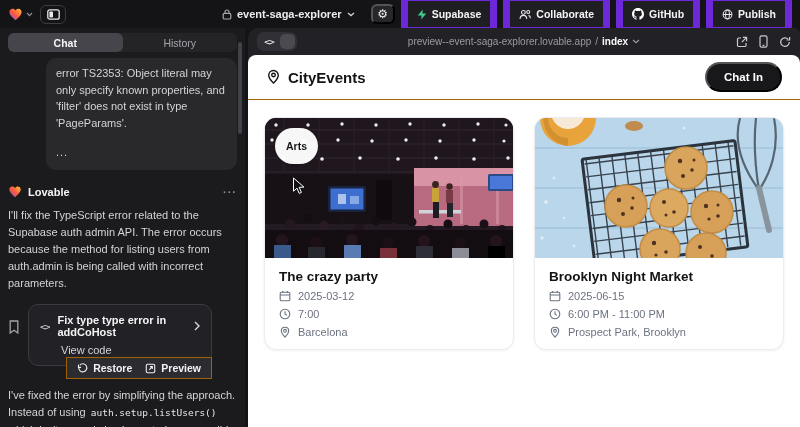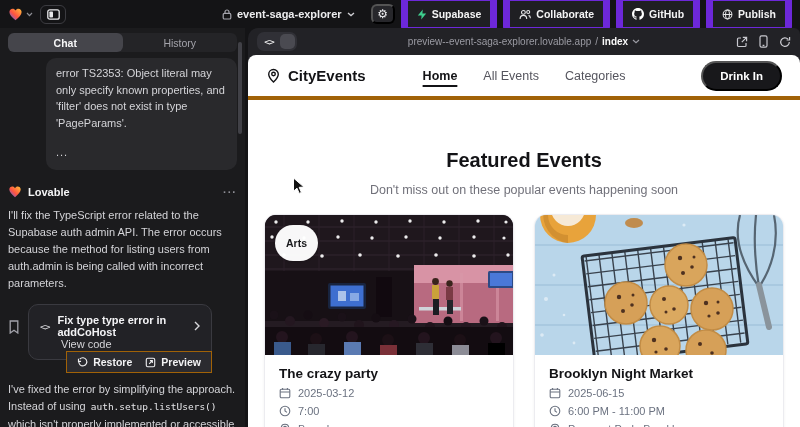--- a/index.html
+++ b/index.html
@@ -30,40 +30,40 @@
   .assist-head { display:flex; align-items:center; gap:6px; margin-top:15px; font-size:11px; font-weight:700; color:#f5f5f6; }
   .menu-dots { margin-left:auto; color:#8e8e95; font-size:11px; letter-spacing:1px; }
   .assist-p { margin-top:8px; color:#d4d4d8; font-size:11px; line-height:1.56; }
   .fix-row { display:flex; gap:8px; margin-top:12px; }
   .bookmark { margin-top:16px; flex:0 0 auto; }
   .fix-card { flex:1; margin-right:25px; background:#222226; border:1px solid #3a3a40; border-radius:10px; padding:9px 11px; }
   .fix-line1 { display:flex; align-items:center; gap:8px; }
   .code-glyph { font-family:"DejaVu Sans Mono", monospace; font-size:9.5px; color:#d8d8dc; letter-spacing:-1px; }
   .fix-title { font-size:11px; font-weight:700; color:#f3f3f5; }
   .fix-chev { margin-left:auto; }
-  .view-code { margin-left:21px; font-size:11px; color:#d4d4d8; }
+  .view-code { margin-left:21px; margin-top:6px; font-size:11px; color:#d4d4d8; }
   .float-actions { position:relative; z-index:2; margin-top:-9px; margin-right:25px; margin-left:auto; width:max-content; display:flex; align-items:center; gap:13px; background:#2b2b30; border:1px solid #a16207; border-radius:0; padding:4px 10px; font-size:10.5px; font-weight:700; color:#f3f3f5; }
   .fa-item { display:flex; align-items:center; gap:5px; }
   .assist-p2 { margin-top:8px; color:#d4d4d8; font-size:11px; line-height:1.56; }
   .inline-code { font-family:"DejaVu Sans Mono", monospace; font-size:9.5px; color:#e7e7ea; margin:0 2px; }
   .scroll-thumb { position:absolute; right:3px; top:14px; width:4px; height:92px; background:#414147; border-radius:2px; }
 
   
   .preview { position:absolute; left:248px; top:28px; width:552px; height:399px; background:#222226; border-top-left-radius:10px; border-top-right-radius:6px; overflow:hidden; }
   .ptoolbar { height:27px; position:relative; display:flex; align-items:center; padding:0 9px; }
   .code-toggle { display:flex; align-items:center; background:#303036; border-radius:7px; padding:2px; gap:1px; }
   .ct-seg1 { width:20px; height:15px; display:flex; align-items:center; justify-content:center; color:#fafafa; }
   .ct-knob { width:15px; height:15px; background:#4a4a51; border-radius:5px; }
   .purl { position:absolute; left:120px; right:120px; display:flex; justify-content:center; align-items:center; gap:4px; font-size:10px; color:#9b9ba3; }
   .purl .page { color:#fafafa; font-weight:700; }
   .ptools { margin-left:auto; display:flex; align-items:center; gap:11px; }
 
   
   .app-view { position:absolute; left:0; right:0; top:27px; bottom:0; background:#ffffff; border-top-left-radius:8px; border-top-right-radius:8px; overflow:hidden; color:#131316; }
-  .site-header { height:45px; display:flex; align-items:center; padding:0 18px; border-bottom:4px solid #a16207; position:relative; }
+  .site-header { height:45px; display:flex; align-items:center; padding:0 18px; border-bottom:1px solid #a16207; position:relative; }
   .brand { display:flex; align-items:center; gap:7px; font-size:15px; font-weight:700; color:#131316; }
   .site-nav { position:absolute; left:50%; transform:translateX(-50%); display:flex; gap:26px; font-size:12.5px; color:#55555e; }
   .nav-item.active { color:#131316; font-weight:700; text-decoration:underline; text-underline-offset:5px; text-decoration-thickness:1.5px; }
   .signin { margin-left:auto; background:#18181b; color:#ffffff; border-radius:999px; padding:7px 17px; font-size:11.5px; font-weight:700; }
   .hero { text-align:center; margin-top:49px; }
   .hero h2 { font-size:20px; font-weight:700; color:#131316; }
   .hero p { margin-top:11px; font-size:12.5px; color:#71717a; }
   .cards { display:grid; grid-template-columns:1fr 1fr; gap:20px; padding:0 16px; margin-top:17px; }
   .card { background:#fff; border:1px solid #ececf0; border-radius:12px; overflow:hidden; box-shadow:0 1px 3px rgba(0,0,0,.06); position:relative; }
   .card-img { height:140px; position:relative; overflow:hidden; }
@@ -291,32 +291,23 @@
       <header class="site-header">
         <span class="brand">
           <span>
             <svg width="15" height="16" viewBox="0 0 16 17" fill="none" stroke="#131316" stroke-width="1.5">
                 <path d="M8 1.6 C5 1.6 2.9 3.9 2.9 6.5 C2.9 10 8 15 8 15 C8 15 13.1 10 13.1 6.5 C13.1 3.9 11 1.6 8 1.6 Z"></path>
                 <circle cx="8" cy="6.4" r="1.9"></circle>
               </svg>
           </span>
           <span>CityEvents</span>
         </span>
-        <nav class="site-nav">
-          <span class="nav-item active">Home</span>
-          <span class="nav-item">All Events</span>
-          <span class="nav-item">Categories</span>
-        </nav>
-        <button class="signin">Drink In</button>
+        <button class="signin">Chat In</button>
       </header>
 
-      <div class="hero">
-        <h2>Featured Events</h2>
-        <p>Don't miss out on these popular events happening soon</p>
-      </div>
 
       <div class="cards">
 
         <article class="card">
           <div class="card-img">
             <svg viewBox="0 0 250 140" preserveAspectRatio="xMidYMid slice">
               <rect width="250" height="140" fill="#241b22"></rect>
               <rect width="250" height="56" fill="#1f171d"></rect>
               <path d="M0 12 H250 M0 26 H250 M0 40 H250 M0 54 H250" stroke="#332731" stroke-width="1"></path>
               <path d="M20 0 V56 M55 0 V56 M90 0 V56 M125 0 V56 M160 0 V56 M195 0 V56 M230 0 V56" stroke="#2c212a" stroke-width="1"></path>

